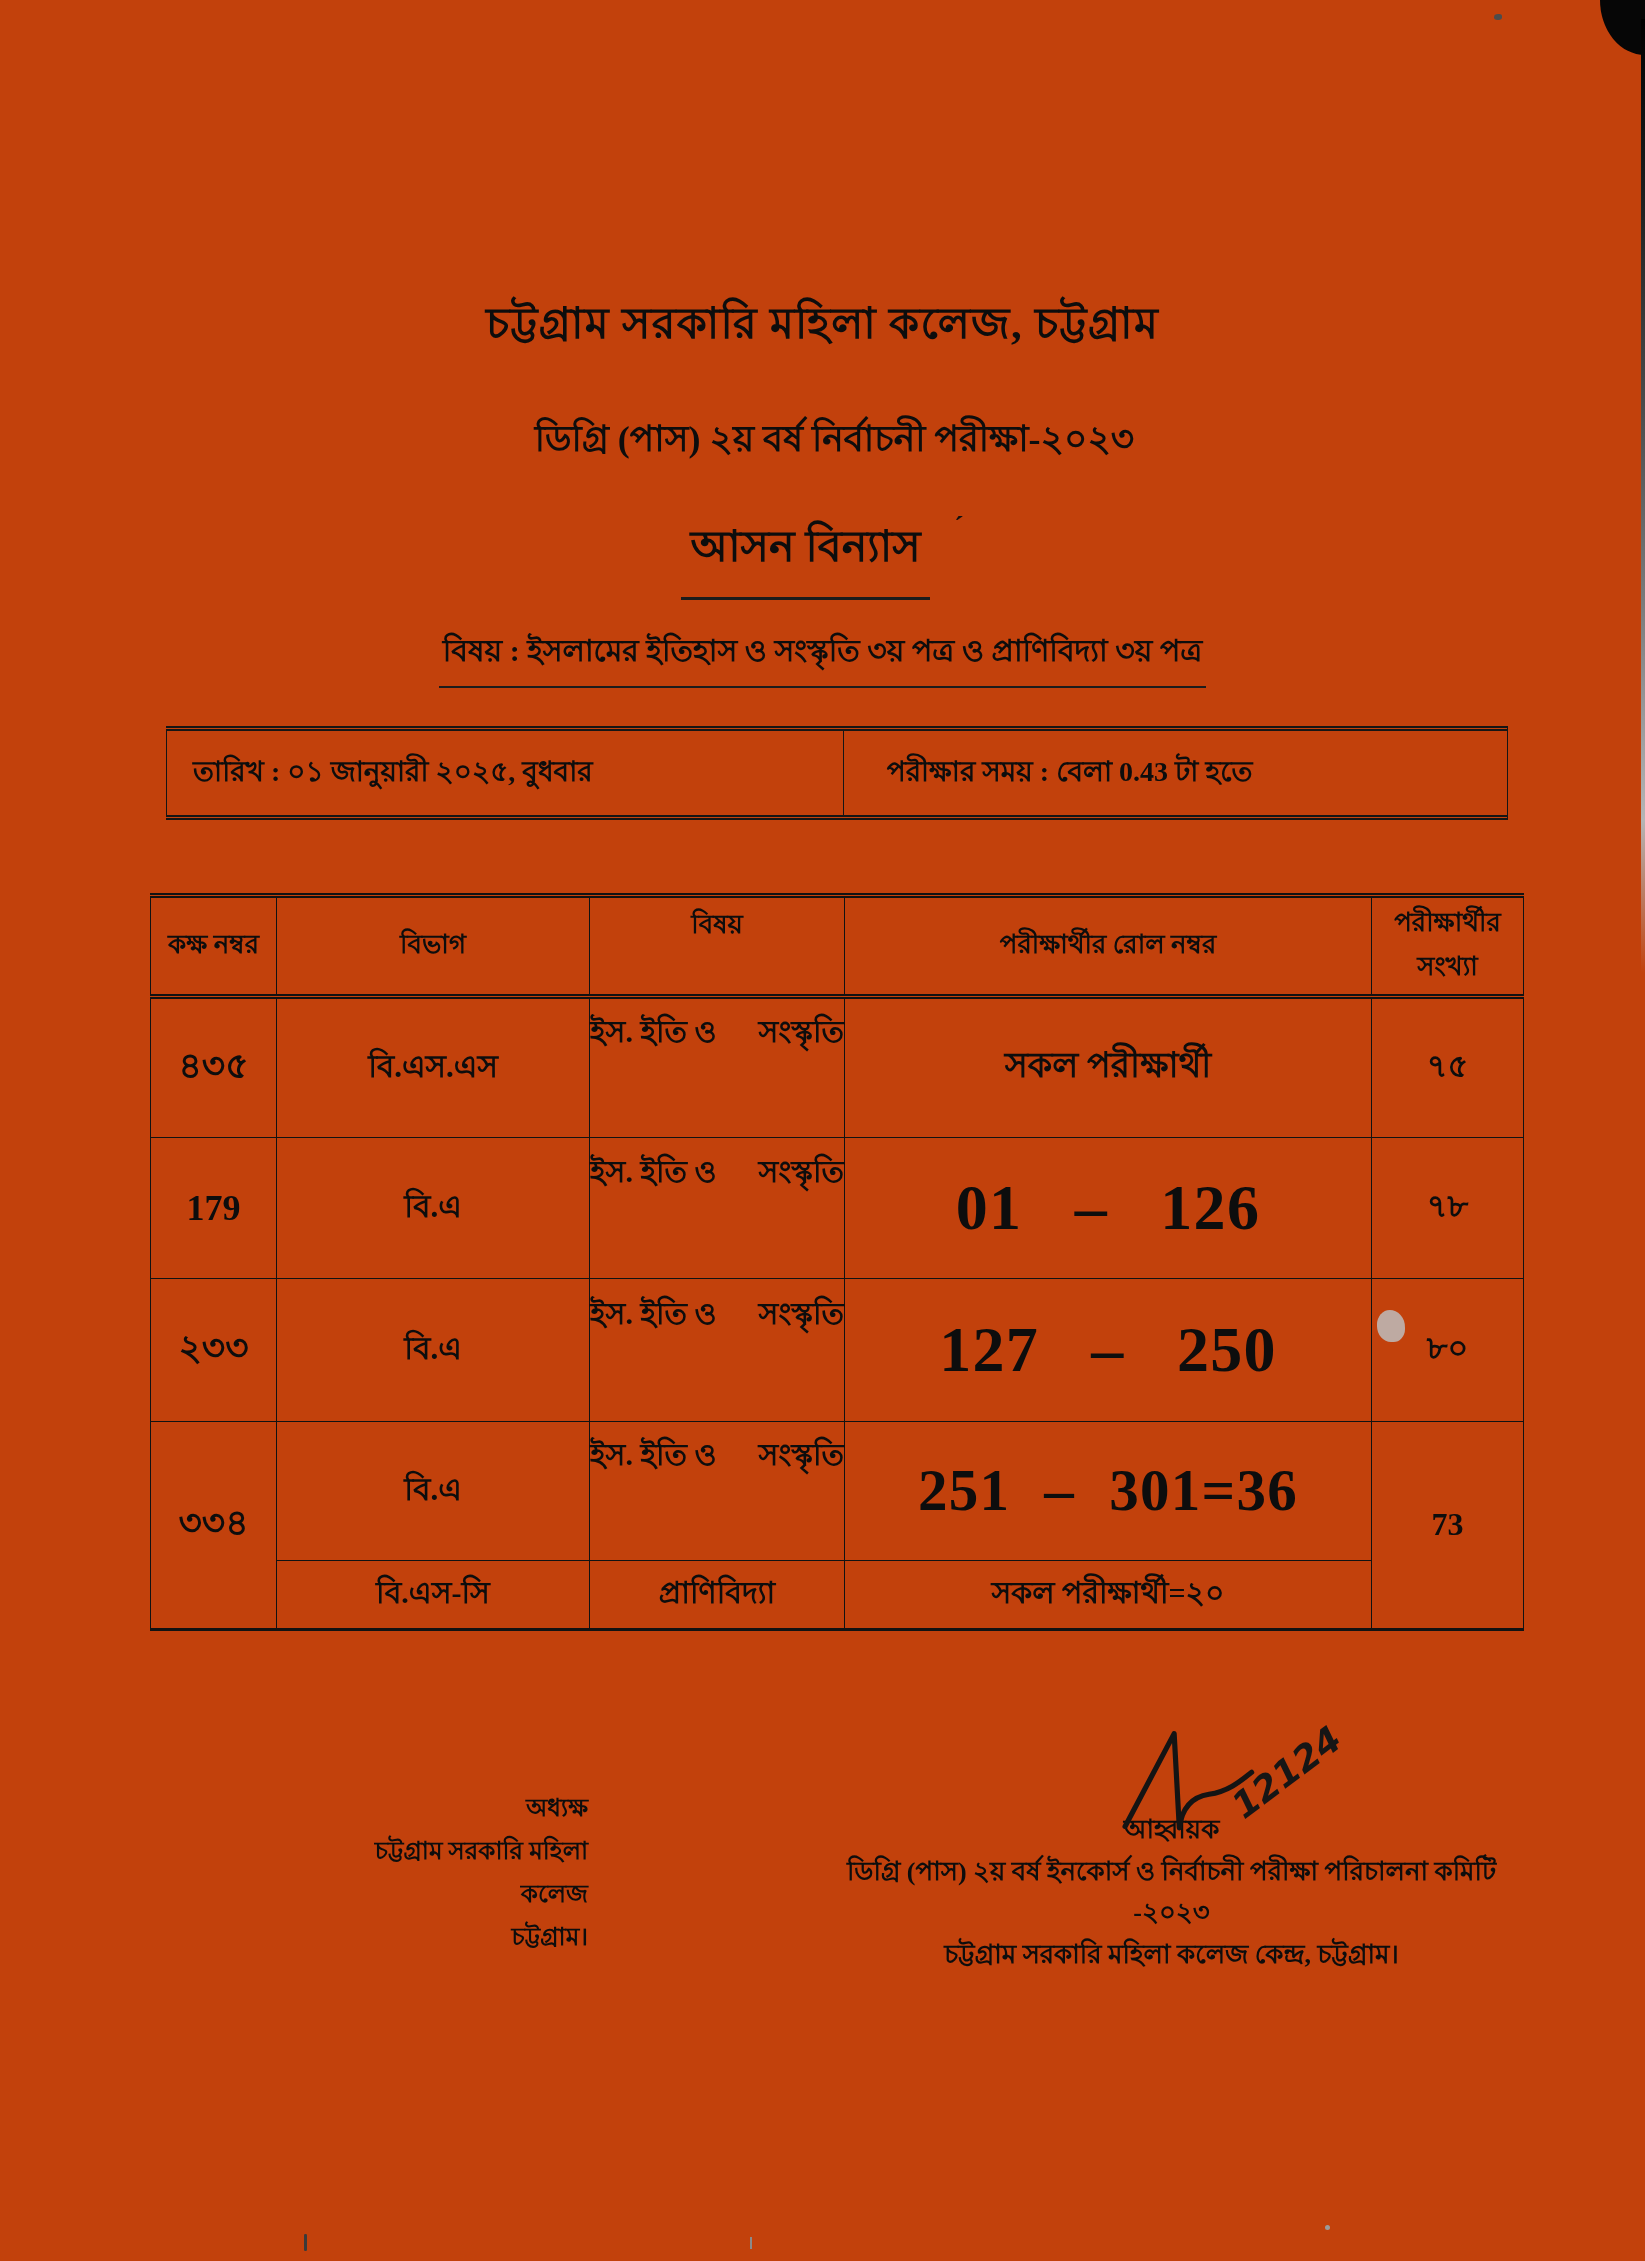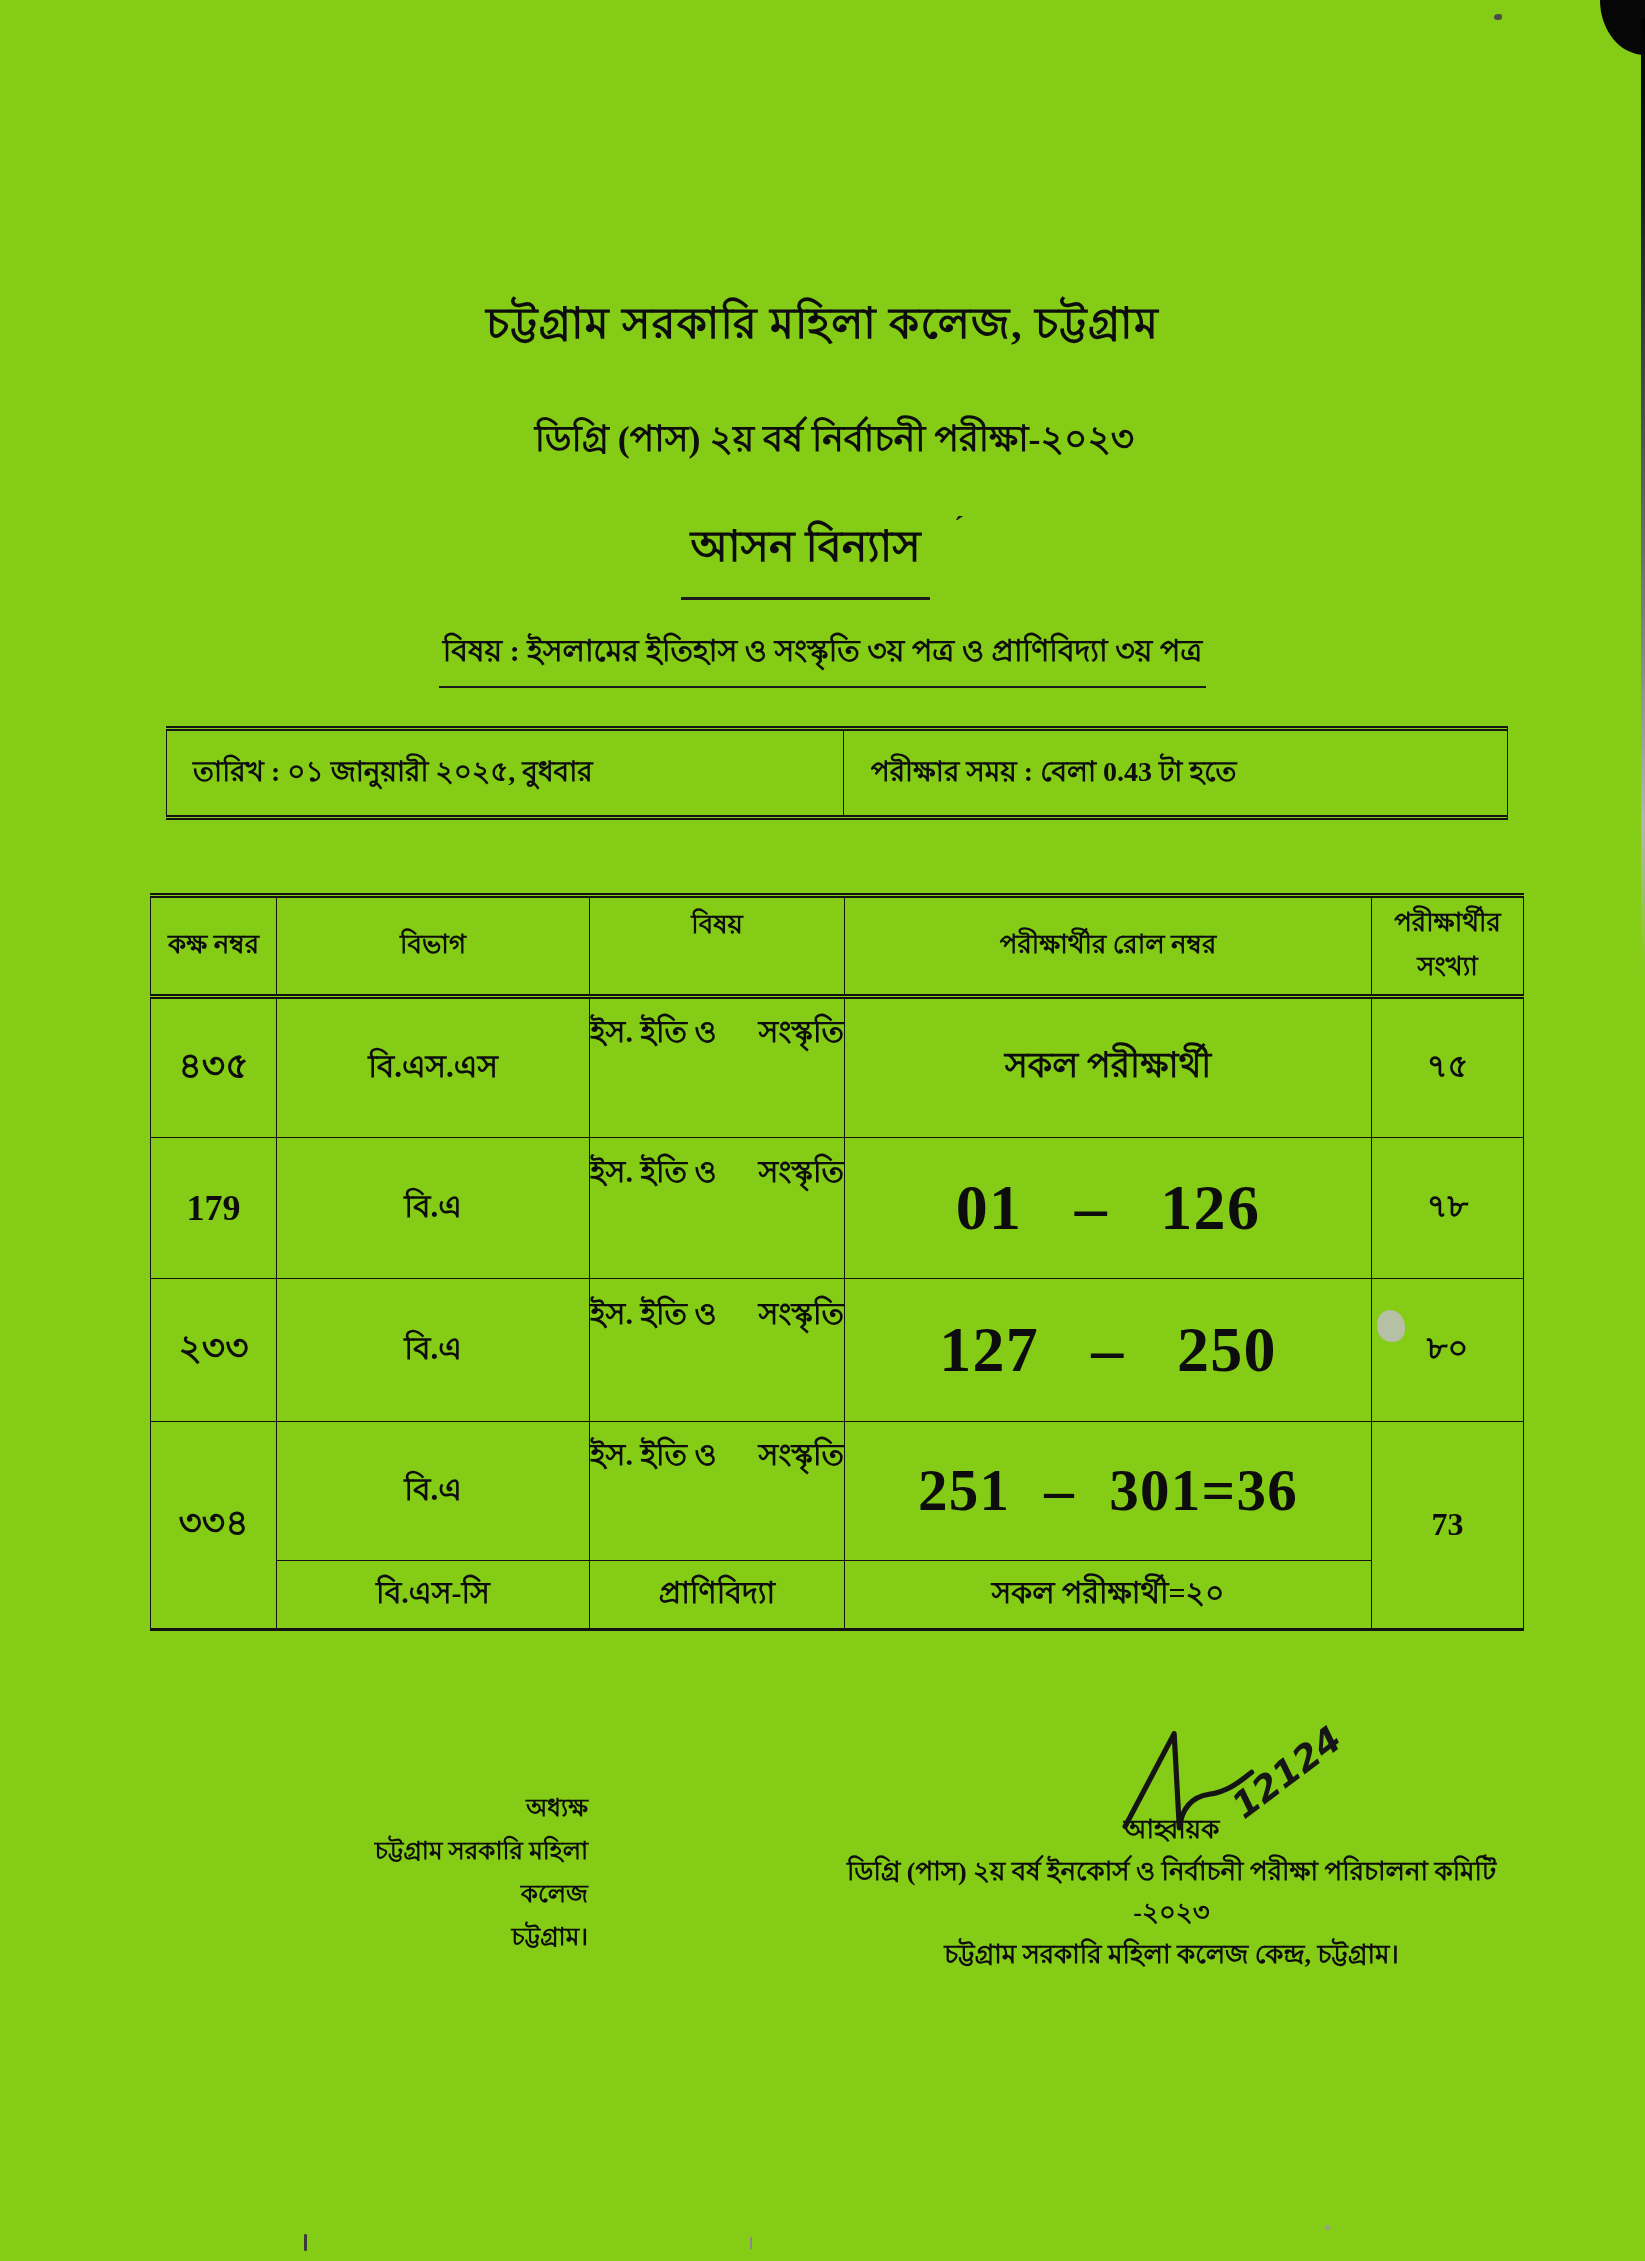--- a/index.html
+++ b/index.html
@@ -1,19 +1,19 @@
 <!DOCTYPE html>
 <html style="font-size:10.3px"><head>
 <meta charset="utf-8">
 <style>
   html,body{margin:0;padding:0;background:#e8e8e6;}
   .page{
     position:relative;
     width:1645px;height:2261px;
-    background:#84cc16;
+    background:#c2410c;
     font-family:"Liberation Serif","DejaVu Serif","DejaVu Sans",serif;
     color:#0d0d0d;
     overflow:hidden;
     font-weight:700;
   }
   
   .page-title{
     position:absolute;top:291px;left:0;right:0;
     text-align:center;font-size:43px;letter-spacing:1.3px;
   }
@@ -40,21 +40,21 @@
     display:inline-block;font-size:30px;
     padding:0 3.9px 7.7px 3.9px;
     border-bottom:2.6px solid #1c1c1c;
   }
   
   .info-bar{
     position:absolute;top:726px;left:166px;width:1342px;height:94px;
     box-sizing:border-box;
     border-left:1.9px solid #151515;border-right:1.9px solid #151515;
     border-top:5.8px double #151515;border-bottom:5.8px double #151515;
-    display:flex;align-items:stretch;
+    display:flex;align-items:stretch;gap:16px;
   }
   .info-cell{display:flex;align-items:center;font-size:28px;box-sizing:border-box;}
   .info-cell.date{flex:0 0 50.5%;border-right:1.9px solid #151515;padding-left:26px;}
   .info-cell.time{flex:1;padding-left:27px;}
   
   table.seating{
     position:absolute;top:893px;left:150px;width:1374px;
     border-collapse:collapse;table-layout:fixed;
   }
   table.seating, table.seating th, table.seating td{

